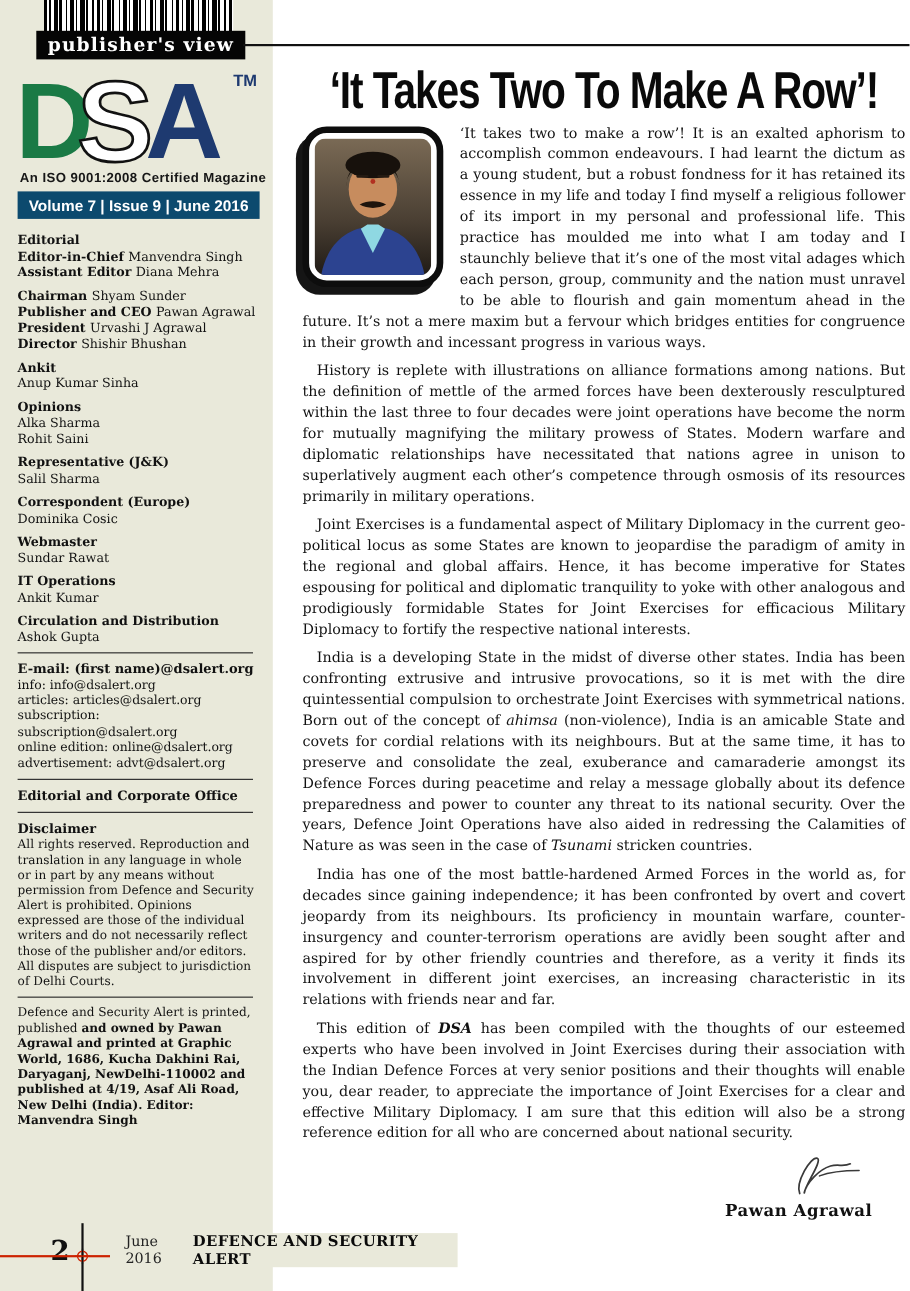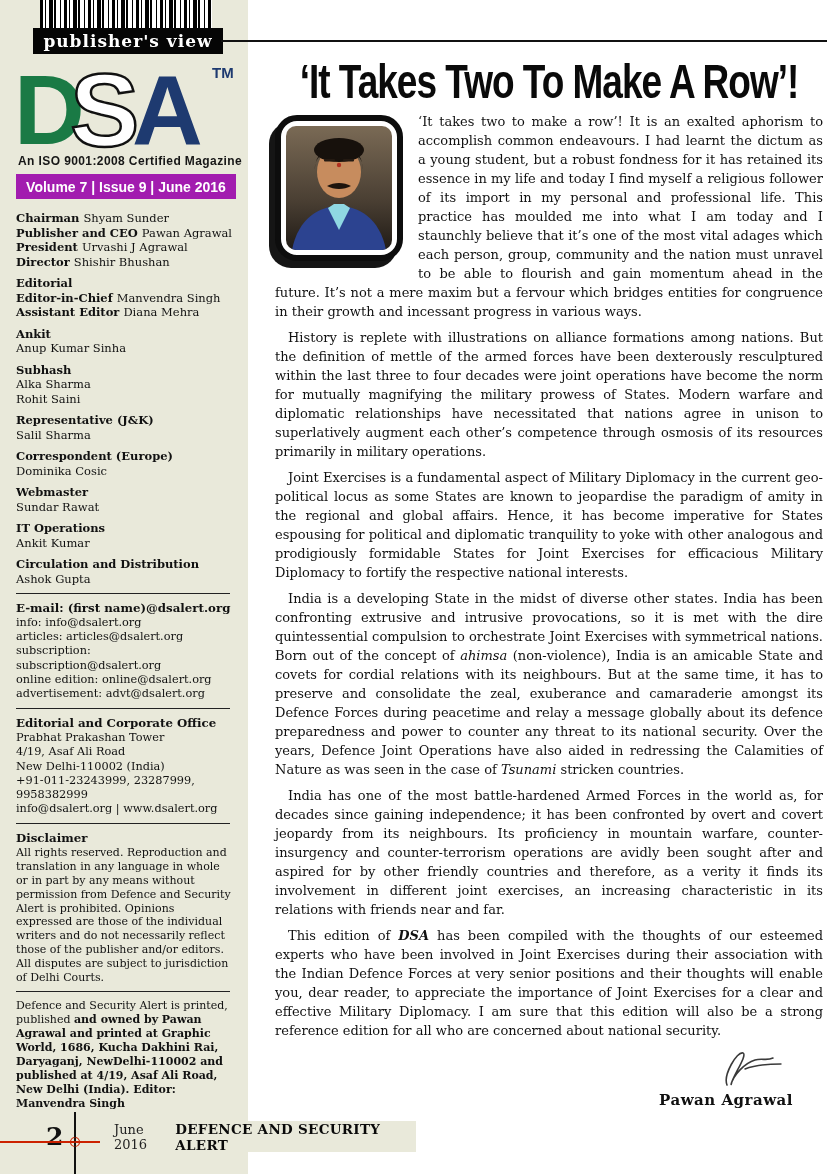--- a/index.html
+++ b/index.html
@@ -29,21 +29,21 @@
   }
   .topline { position:absolute; left:221px; top:40px; right:0; height:2px; background:#111; }
   
   .logo-wrap { width:218px; }
   .logo-svg { display:block; }
   .iso-line {
     font-family:"Liberation Sans", sans-serif; font-weight:bold; font-size:12px;
     color:#161616; letter-spacing:0.4px; margin:2px 0 6px 2px; white-space:nowrap;
   }
   .volume-bar {
-    background:#a21caf; color:#fff; height:25px; width:220px;
+    background:#0c4a6e; color:#fff; height:25px; width:220px;
     display:flex; align-items:center; justify-content:center;
     font-family:"Liberation Sans", sans-serif; font-weight:bold; font-size:14px;
     margin-bottom:12px;
   }
   
   .line { font-size:11.5px; line-height:14.5px; }
   .staff-group { margin-bottom:7px; }
   .divider { border-top:1.6px solid #222; margin:7px 0 7px; width:214px; }
   .email-block .line, .office-block .line { font-size:11.3px; line-height:14.2px; }
   .block-header { font-weight:bold; font-size:11.8px; line-height:15px; }
@@ -96,36 +96,36 @@
         <text x="54" y="90" font-family="Liberation Sans, sans-serif" font-weight="bold" font-size="104" fill="#ffffff" stroke="#111111" stroke-width="2.5">S</text>
         <text x="196" y="22" font-family="Liberation Sans, sans-serif" font-weight="bold" font-size="15" fill="#1e3a70">TM</text>
       </svg>
       <div class="iso-line">An ISO 9001:2008 Certified Magazine</div>
     </div>
 
     <div class="volume-bar">Volume 7 | Issue 9 | June 2016</div>
 
     <div>
         <div class="staff-group">
+          <div class="line"><b>Editorial</b></div>
+          <div class="line"><b>Editor-in-Chief </b>Manvendra Singh</div>
+          <div class="line"><b>Assistant Editor </b>Diana Mehra</div>
+        </div>
+        <div class="staff-group">
           <div class="line"><b>Chairman </b>Shyam Sunder</div>
           <div class="line"><b>Publisher and CEO </b>Pawan Agrawal</div>
           <div class="line"><b>President </b>Urvashi J Agrawal</div>
           <div class="line"><b>Director </b>Shishir Bhushan</div>
         </div>
         <div class="staff-group">
-          <div class="line"><b>Editorial</b></div>
-          <div class="line"><b>Editor-in-Chief </b>Manvendra Singh</div>
-          <div class="line"><b>Assistant Editor </b>Diana Mehra</div>
-        </div>
-        <div class="staff-group">
           <div class="line"><b>Ankit</b></div>
           <div class="line">Anup Kumar Sinha</div>
         </div>
         <div class="staff-group">
-          <div class="line"><b>Subhash</b></div>
+          <div class="line"><b>Opinions</b></div>
           <div class="line">Alka Sharma</div>
           <div class="line">Rohit Saini</div>
         </div>
         <div class="staff-group">
           <div class="line"><b>Representative (J&amp;K)</b></div>
           <div class="line">Salil Sharma</div>
         </div>
         <div class="staff-group">
           <div class="line"><b>Correspondent (Europe)</b></div>
           <div class="line">Dominika Cosic</div>
@@ -152,27 +152,20 @@
           <div class="line">articles: articles@dsalert.org</div>
           <div class="line">subscription: subscription@dsalert.org</div>
           <div class="line">online edition: online@dsalert.org</div>
           <div class="line">advertisement: advt@dsalert.org</div>
         </div>
     </div>
 
     <div class="divider"></div>
     <div class="office-block">
       <div class="block-header">Editorial and Corporate Office</div>
-      <div>
-          <div class="line">Prabhat Prakashan Tower</div>
-          <div class="line">4/19, Asaf Ali Road</div>
-          <div class="line">New Delhi-110002 (India)</div>
-          <div class="line">+91-011-23243999, 23287999, 9958382999</div>
-          <div class="line">info@dsalert.org | www.dsalert.org</div>
-        </div>
     </div>
 
     <div class="divider"></div>
     <div class="disclaimer-block">
       <div class="block-header">Disclaimer</div>
       <div class="disclaimer-text">All rights reserved. Reproduction and translation in any language in whole or in part by any means without permission from Defence and Security Alert is prohibited. Opinions expressed are those of the individual writers and do not necessarily reflect those of the publisher and/or editors. All disputes are subject to jurisdiction of Delhi Courts.</div>
     </div>
 
     <div class="divider"></div>
     <div class="imprint">

